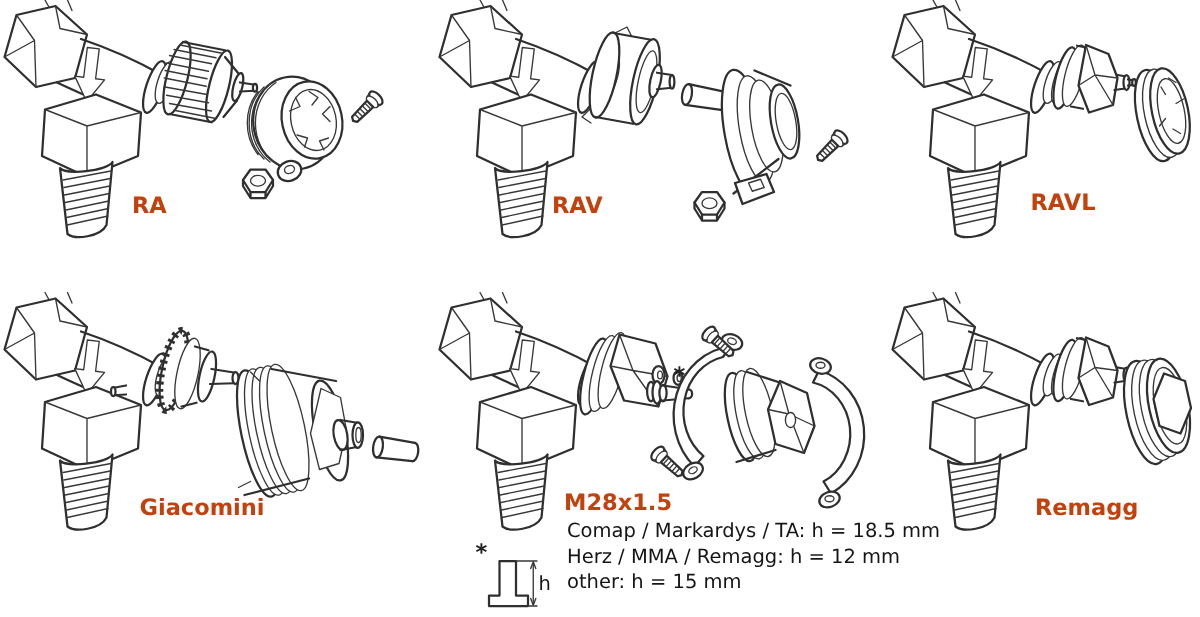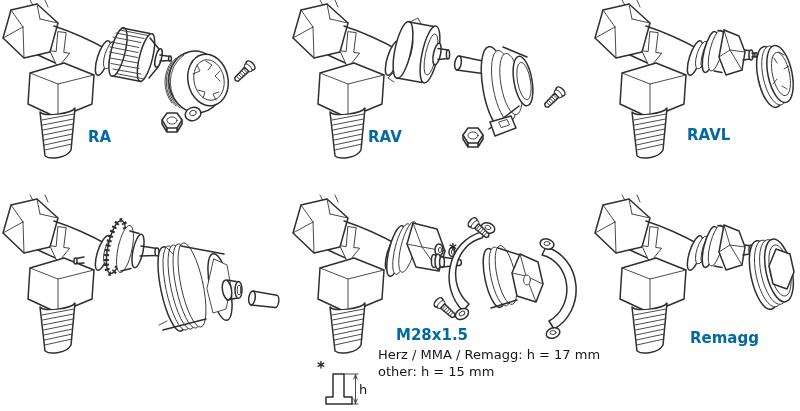--- a/index.html
+++ b/index.html
@@ -5,21 +5,21 @@
   html,body{margin:0;padding:0;background:#fff;}
   .canvas{position:relative;width:800px;height:411px;background:#ffffff;overflow:hidden;
           font-family:"DejaVu Sans","Liberation Sans",sans-serif;}
   svg{display:block;}
   .art{position:absolute;left:0;top:0;}
   
   .s{stroke:#2f2f2f;stroke-width:1.5;fill:none;stroke-linecap:round;stroke-linejoin:round;}
   .t{stroke:#383838;stroke-width:0.9;fill:none;stroke-linecap:round;stroke-linejoin:round;}
   .f{fill:#ffffff;}
   .kn{stroke:#2f2f2f;stroke-width:5;fill:none;stroke-dasharray:2 2.8;}
-  .cap{position:absolute;font-weight:bold;font-size:15px;line-height:16px;color:#0369a1;white-space:nowrap;}
+  .cap{position:absolute;font-weight:bold;font-size:15px;line-height:16px;color:#c2410c;white-space:nowrap;}
   .notes{position:absolute;left:378px;top:346px;width:240px;color:#151515;}
   .note-line{font-size:13px;line-height:17px;white-space:nowrap;}
   .star{position:absolute;font-size:15px;font-weight:bold;color:#222;line-height:10px;}
   .hlab{position:absolute;font-size:13px;color:#151515;}
 </style>
 </head>
 <body>
 
 <div class="canvas">
 
@@ -255,24 +255,26 @@
       <path class="s f" d="M7,2 L18,2 L18,25 L26,25 L26,32 L0,32 L0,25 L7,25 Z"></path>
       <path class="t" d="M18,2 L32,2 M26,32 L32,32"></path>
       <path class="t" d="M29.5,4 L29.5,30"></path>
       <path class="t" d="M29.5,2.5 L27.8,7 M29.5,2.5 L31.2,7 M29.5,31.5 L27.8,27 M29.5,31.5 L31.2,27"></path>
     </g>
   </svg>
 
   <div class="cap" style="left:88px;top:129px">RA</div>
   <div class="cap" style="left:368px;top:129px">RAV</div>
   <div class="cap" style="left:687px;top:127px">RAVL</div>
-  <div class="cap" style="left:396px;top:327px">M28x1.5</div>
+  <div class="cap" style="left:93px;top:330px">Giacomini</div>
+  <div class="cap" style="left:376px;top:327px">M28x1.5</div>
   <div class="cap" style="left:690px;top:330px">Remagg</div>
 
   <div class="notes">
-    <div class="note-line">Herz / MMA / Remagg: h = 17 mm</div>
+    <div class="note-line">Comap / Markardys / TA: h = 18.5 mm</div>
+    <div class="note-line">Herz / MMA / Remagg: h = 12 mm</div>
     <div class="note-line">other: h = 15 mm</div>
   </div>
 
   <div class="star" style="left:317px;top:363px">*</div>
   <div class="star" style="left:449px;top:245px">*</div>
   <div class="hlab" style="left:359px;top:382px">h</div>
 </div>
 
 </body></html>

